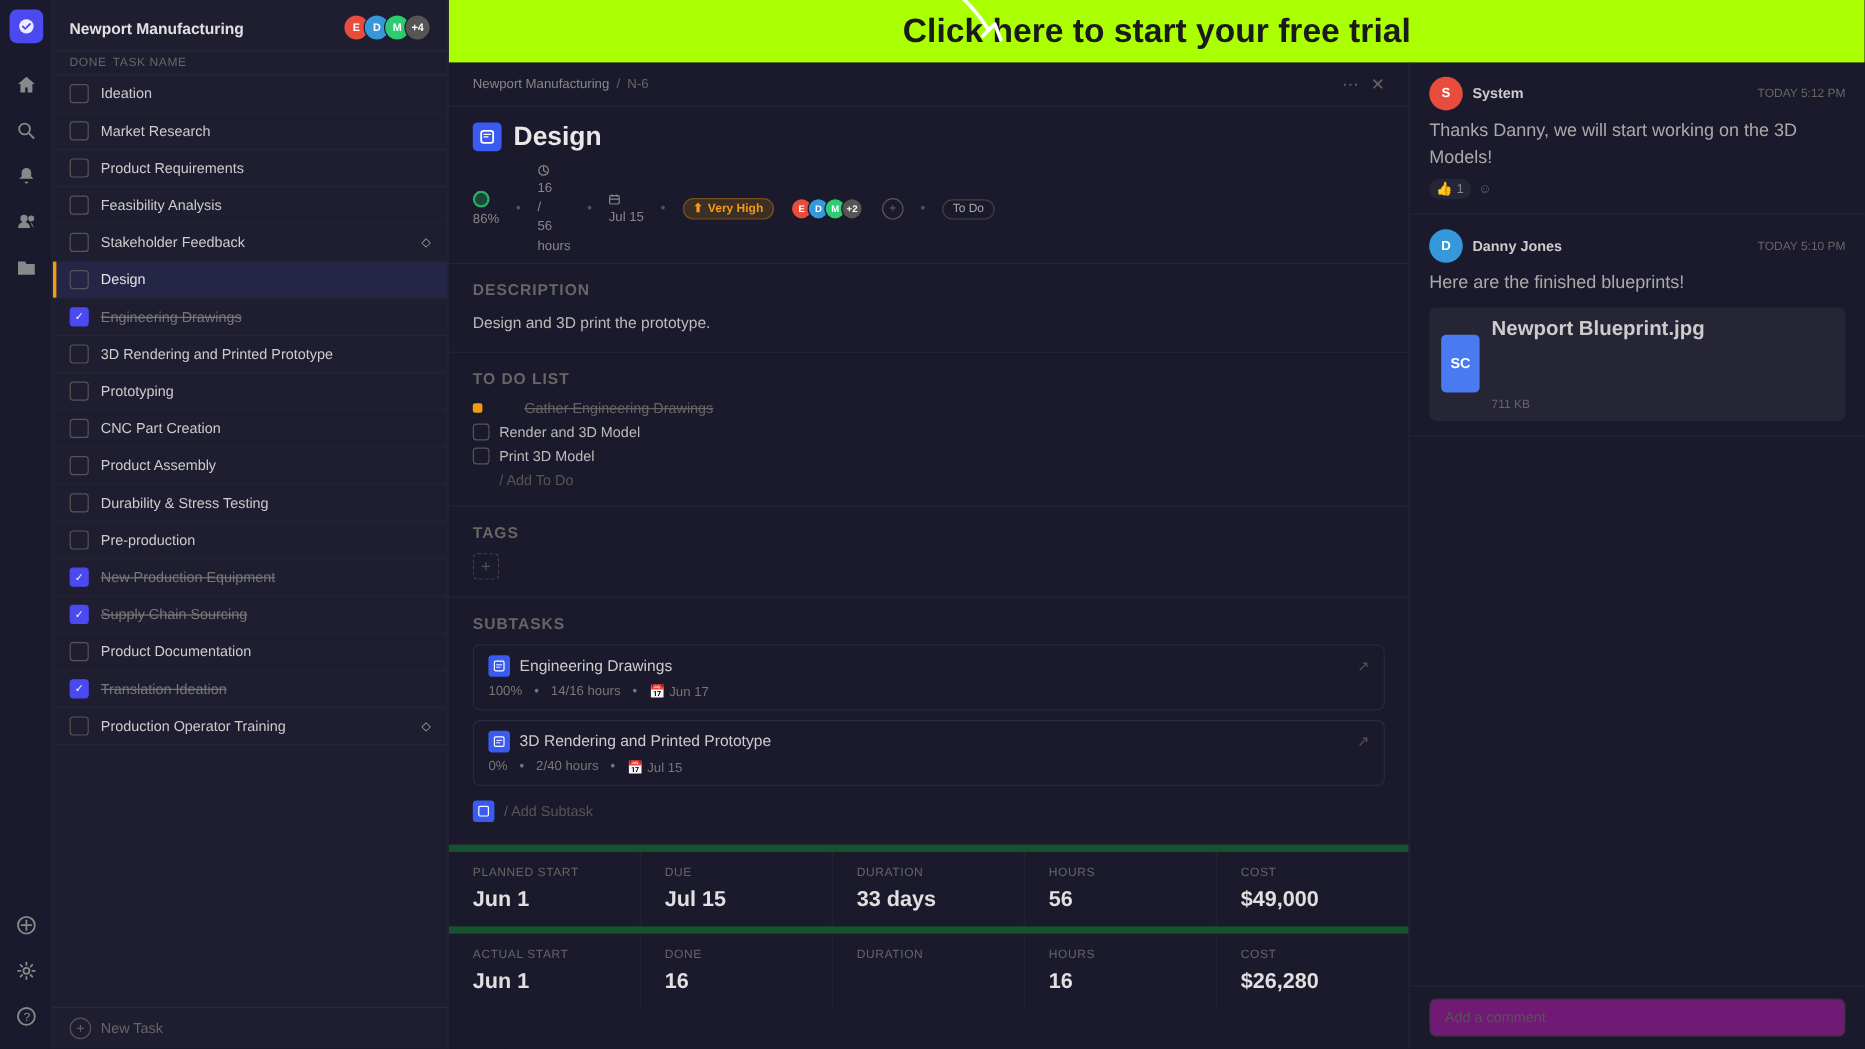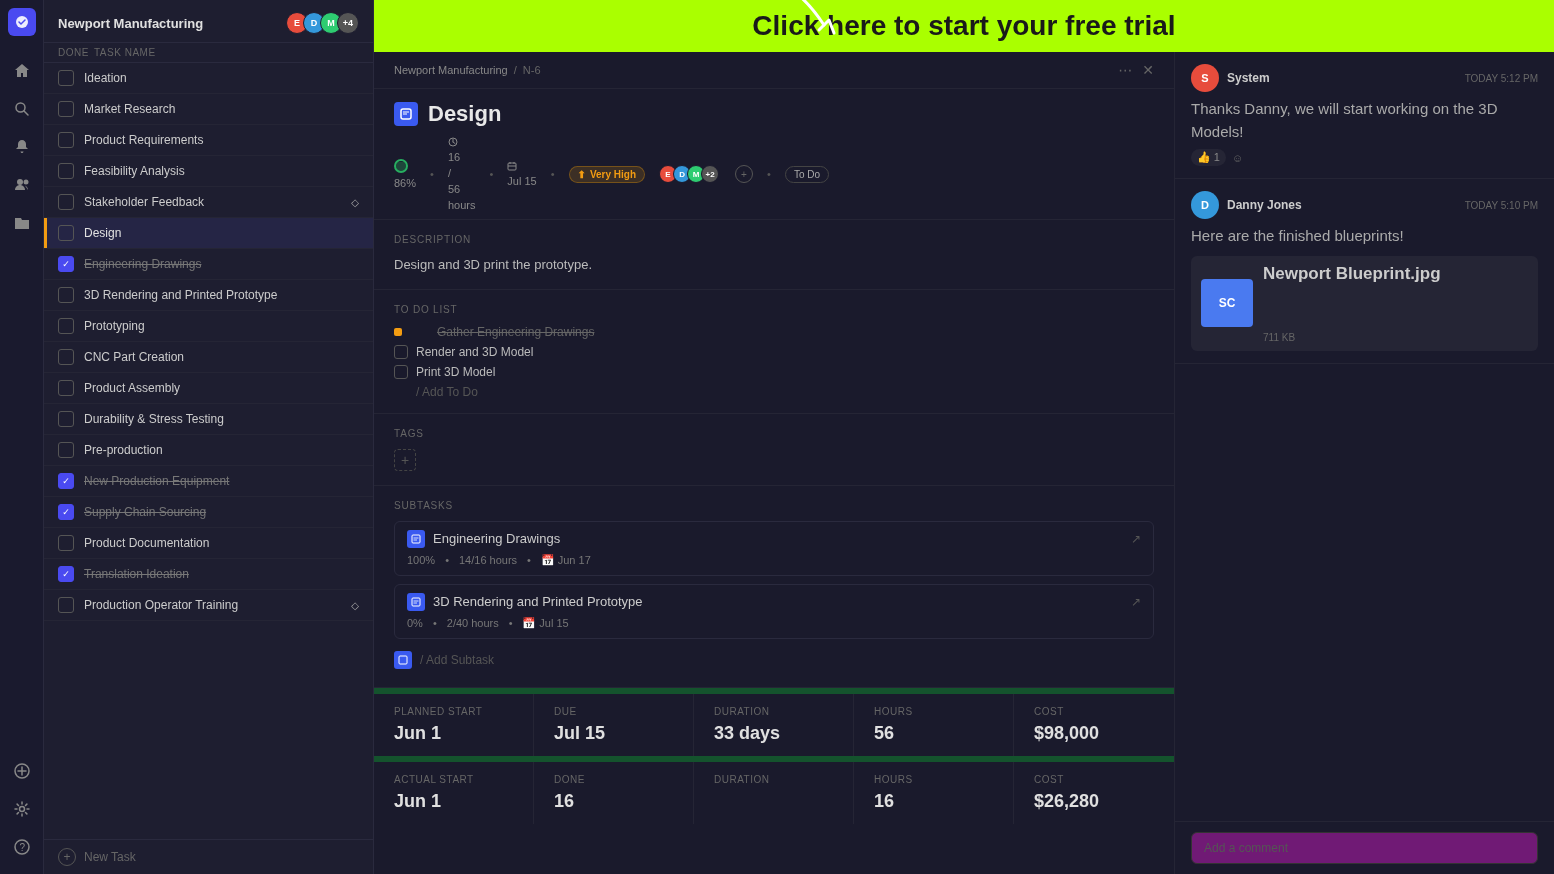--- a/index.html
+++ b/index.html
@@ -246,22 +246,22 @@
       width: 18px; height: 18px; border-radius: 50%; border: 1.5px solid #555;
       display: flex; align-items: center; justify-content: center;
       font-size: 10px; color: #666; cursor: pointer; margin-left: 2px;
     }
 
     .section {
       padding: 14px 20px;
       border-bottom: 1px solid #252535;
     }
     .section-title {
-      font-size: 10px; text-transform: uppercase; letter-spacing: 0.8px;
-      color: #666; margin-bottom: 10px; font-weight: 400;
+      font-size: 13px; text-transform: uppercase; letter-spacing: 0.8px;
+      color: #666; margin-bottom: 10px; font-weight: 700;
     }
     .description-text { font-size: 13px; color: #bbb; line-height: 1.5; }
 
     .todo-list { display: flex; flex-direction: column; gap: 6px; }
     .todo-item {
       display: flex; align-items: center; gap: 8px; font-size: 12px;
       color: #bbb; cursor: pointer;
     }
     .todo-item.done-todo { color: #666; text-decoration: line-through; gap: 35px; }
     .todo-checkbox {
@@ -344,21 +344,21 @@
     .commenter-name { font-size: 12px; font-weight: 600; color: #ccc; }
     .comment-time { font-size: 10px; color: #666; }
     .comment-text { font-size: 15px; color: #aaa; line-height: 1.5; }
 
     .attachment-preview {
       display: flex; align-items: center; gap: 10px;
       background: #252535; border-radius: 6px; padding: 8px 10px;
       margin-top: 8px;
     }
     .attachment-thumb {
-      width: 52px; height: 48px; background: #4a7af0; border-radius: 4px;
+      width: 32px; height: 48px; background: #4a7af0; border-radius: 4px;
       display: flex; align-items: center; justify-content: center;
       font-size: 18px; color: white; flex-shrink: 0;
     }
     .attachment-info .att-name { font-size: 17px; font-weight: 700; color: #ccc; }
     .attachment-info .att-size { font-size: 10px; color: #666; margin-top: 48px; }
 
     .emoji-row {
       display: flex; align-items: center; gap: 6px; margin-top: 6px;
       font-size: 11px; color: #888;
     }
@@ -725,21 +725,21 @@
         <div class="metric-cell">
           <div class="metric-label">DURATION</div>
           <div class="metric-value">33 days</div>
         </div>
         <div class="metric-cell">
           <div class="metric-label">HOURS</div>
           <div class="metric-value">56</div>
         </div>
         <div class="metric-cell">
           <div class="metric-label">COST</div>
-          <div class="metric-value">$98,000</div>
+          <div class="metric-value">$49,000</div>
         </div>
       </div>
       <div class="metrics-grid">
         <div class="metric-cell">
           <div class="metric-label">ACTUAL START</div>
           <div class="metric-value">Jun 1</div>
         </div>
         <div class="metric-cell">
           <div class="metric-label">DONE</div>
           <div class="metric-value">16</div>

